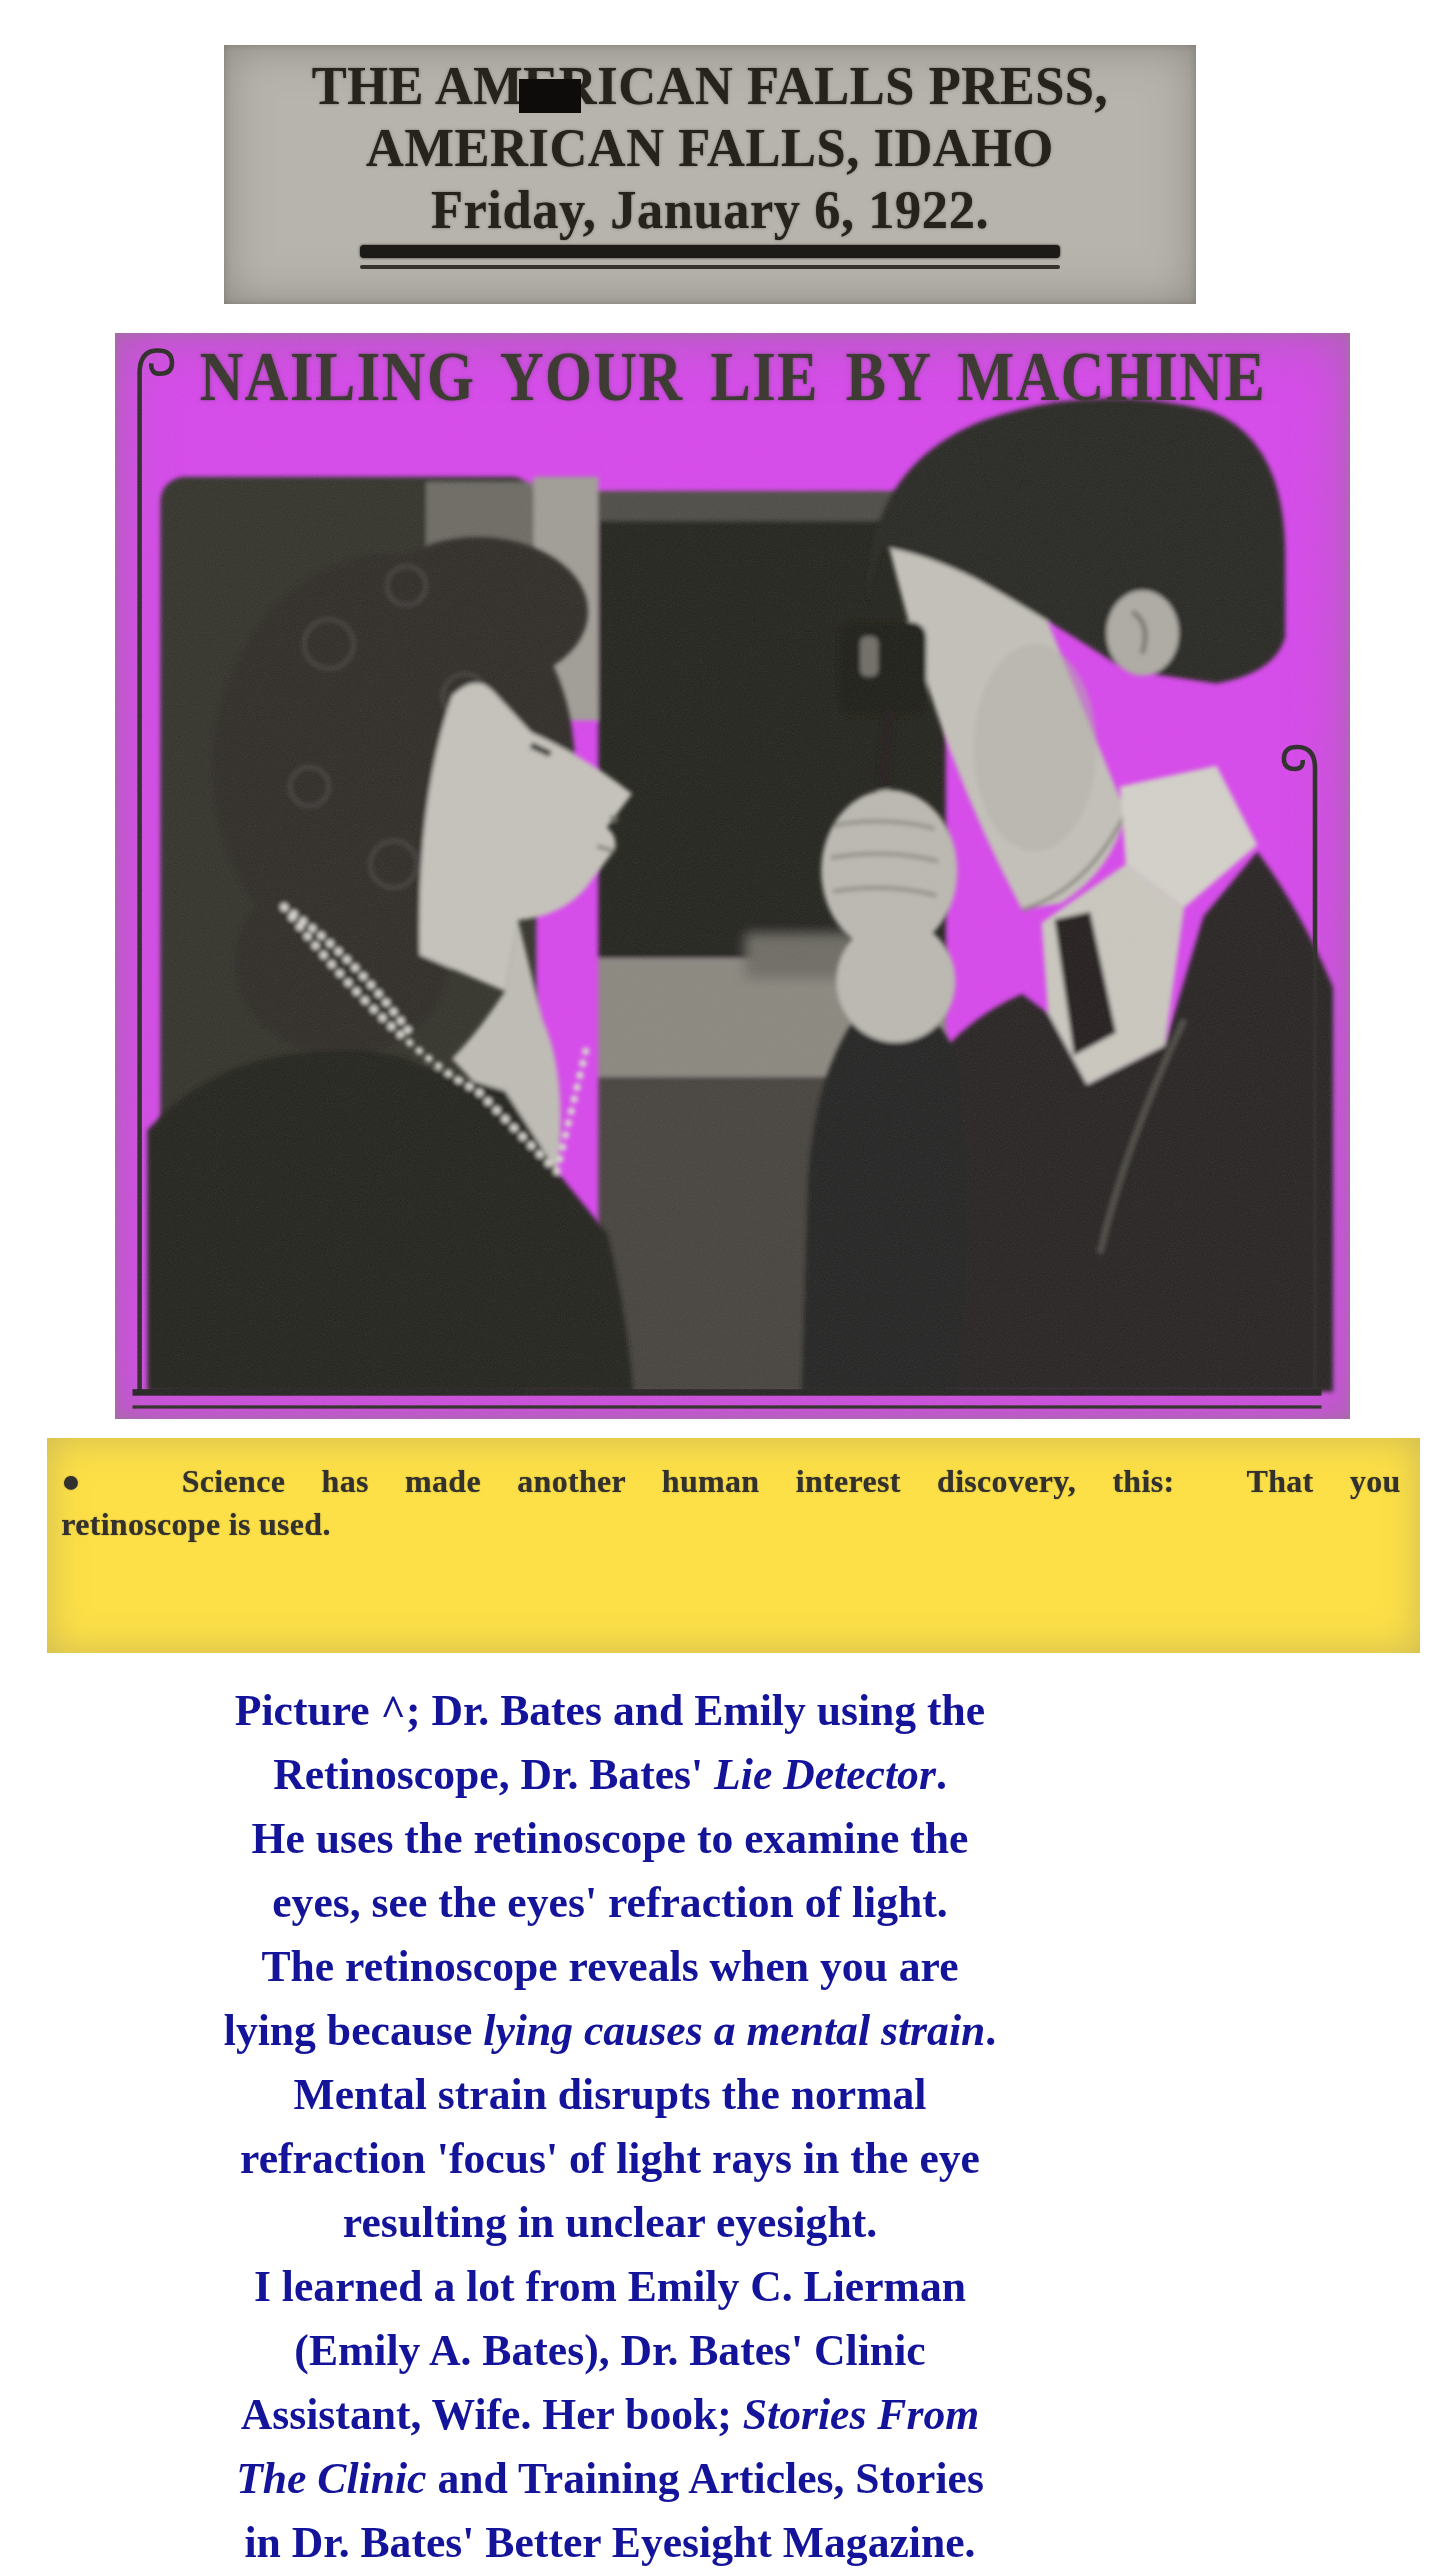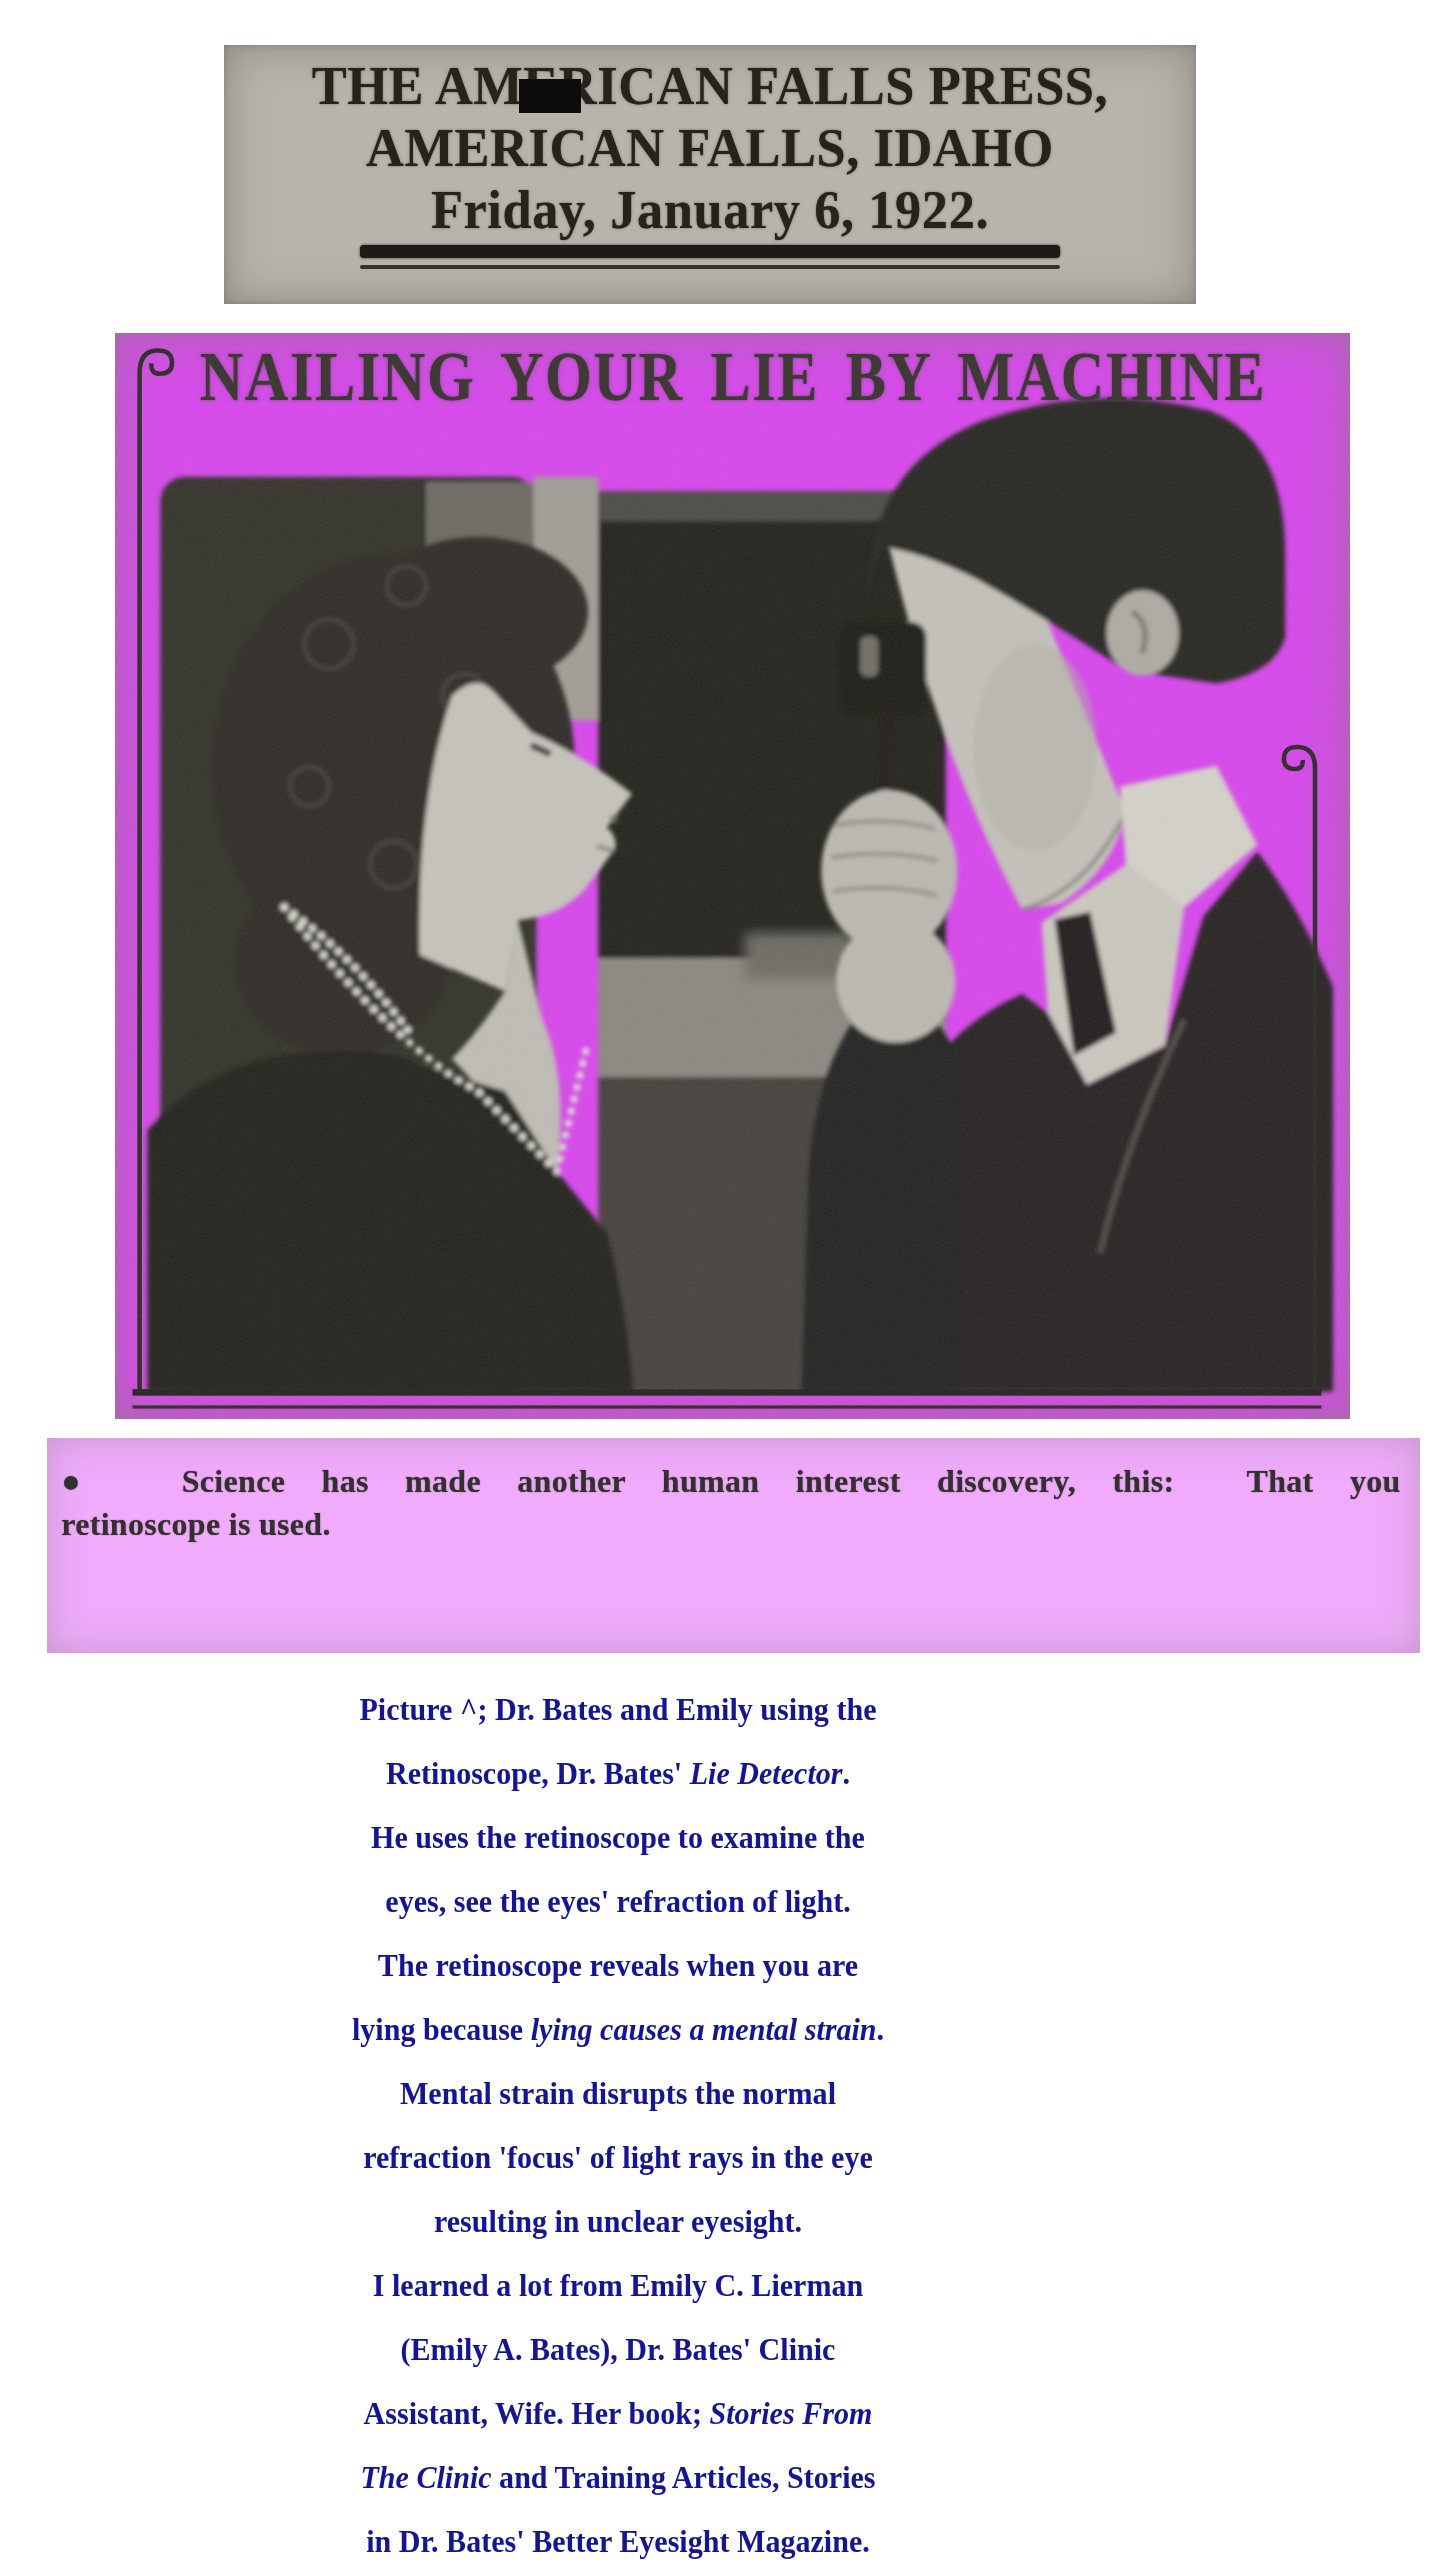--- a/index.html
+++ b/index.html
@@ -25,31 +25,31 @@
                  box-shadow:inset 0 0 58px rgba(125,122,113,.5), inset 0 0 10.4px rgba(140,137,128,.5);}
   .headline{position:absolute;z-index:3;top:5.2px;left:50%;margin:0;white-space:nowrap;
             transform:translateX(-50%) scaleX(.86);transform-origin:center top;
             font-weight:bold;font-size:70px;line-height:78px;color:#3e3b35;
             letter-spacing:1.9px;word-spacing:11.7px;
             text-shadow:0 0 1.9px rgba(62,59,53,.6), 0 0 5.8px rgba(90,87,80,.35);}
   .photo-svg{position:absolute;z-index:1;left:0;top:0;width:1235px;height:1086px;}
 
   
   .caption{position:absolute;left:47px;top:1438px;width:1373px;height:215px;
-           background:#f0abfc;box-sizing:border-box;padding:22px 19.4px 0 14.3px;
+           background:#fde047;box-sizing:border-box;padding:22px 19.4px 0 14.3px;
            box-shadow:inset 0 0 39px rgba(118,115,106,.35);}
   .cap-line{font-weight:bold;font-size:32px;line-height:43px;color:#32312d;
             letter-spacing:0.3px;white-space:pre-wrap;
             text-align:justify;text-align-last:justify;
             text-shadow:0 0 1.3px rgba(52,50,45,.6);}
   .cap-line.last{text-align-last:left;}
 
   
   .commentary{position:absolute;left:0;top:1678px;width:1220px;text-align:center;
-              font-weight:bold;font-size:31px;line-height:64px;color:#14149b;margin-left:8px;}
+              font-weight:bold;font-size:45px;line-height:64px;color:#14149b;}
   .c-line{transform:scaleX(.97);}
   .c-line em{font-style:italic;}
 </style>
 </head>
 <body>
 
 <div id="page">
 
   <header class="masthead">
     <div class="m-line">THE AMERICAN FALLS PRESS,</div>

